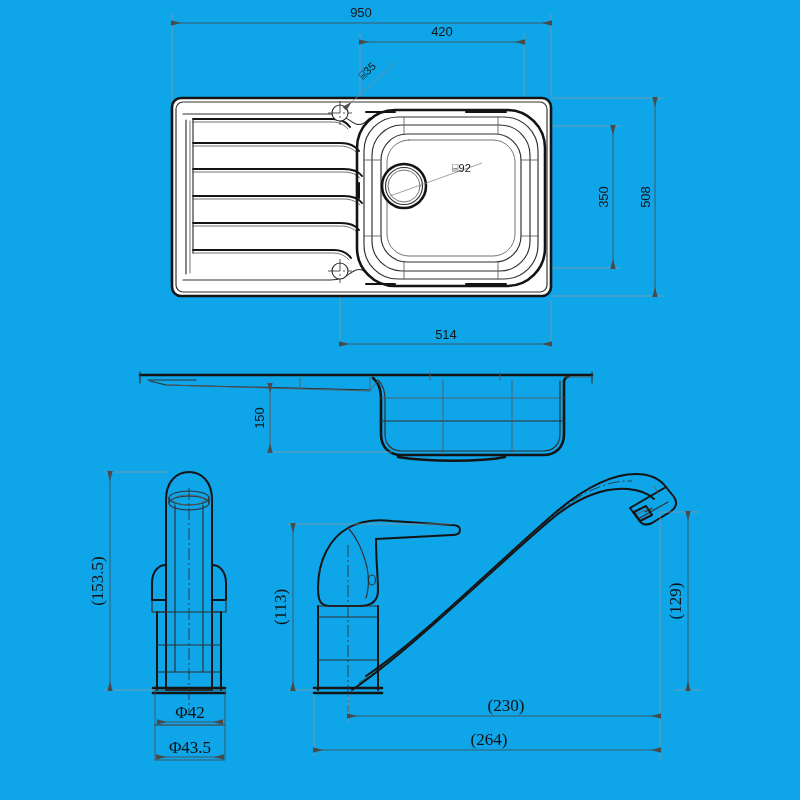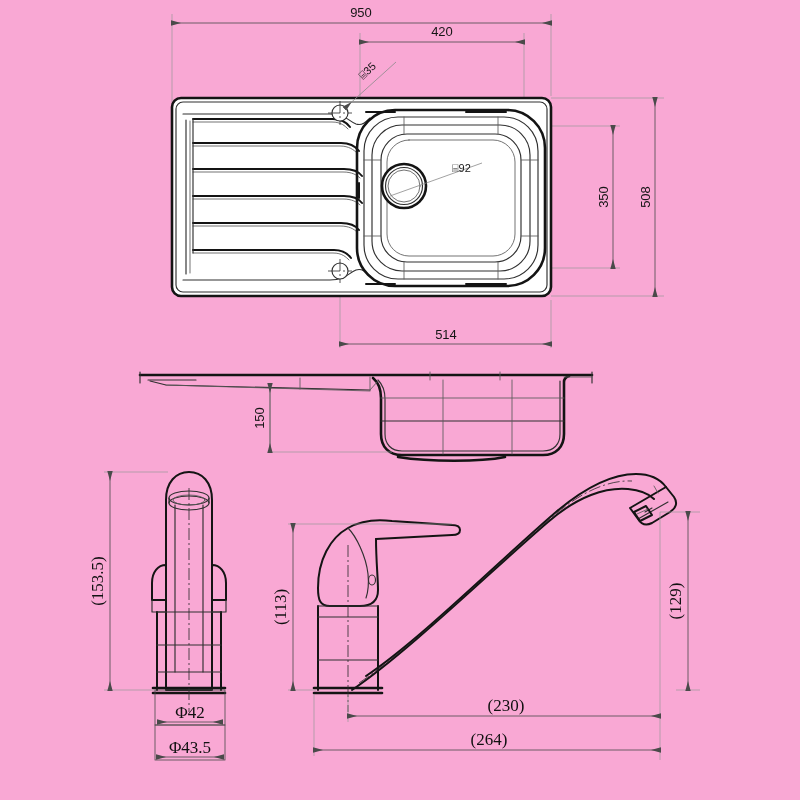--- a/index.html
+++ b/index.html
@@ -10,21 +10,21 @@
   body {
     width: 800px;
     height: 800px;
     font-family: "Liberation Sans", sans-serif;
     overflow: hidden;
   }
   #sheet {
     position: relative;
     width: 800px;
     height: 800px;
-    background: #f9a8d4;
+    background: #0ea5e9;
   }
   svg.drawing {
     display: block;
     width: 800px;
     height: 800px;
   }
   
   .outline      { fill: none; stroke: #141414; stroke-width: 2.0; stroke-linejoin: round; stroke-linecap: round; }
   .outline-hvy  { fill: none; stroke: #141414; stroke-width: 2.6; stroke-linejoin: round; stroke-linecap: round; }
   .inner        { fill: none; stroke: #303030; stroke-width: 1.15; stroke-linejoin: round; stroke-linecap: round; }

